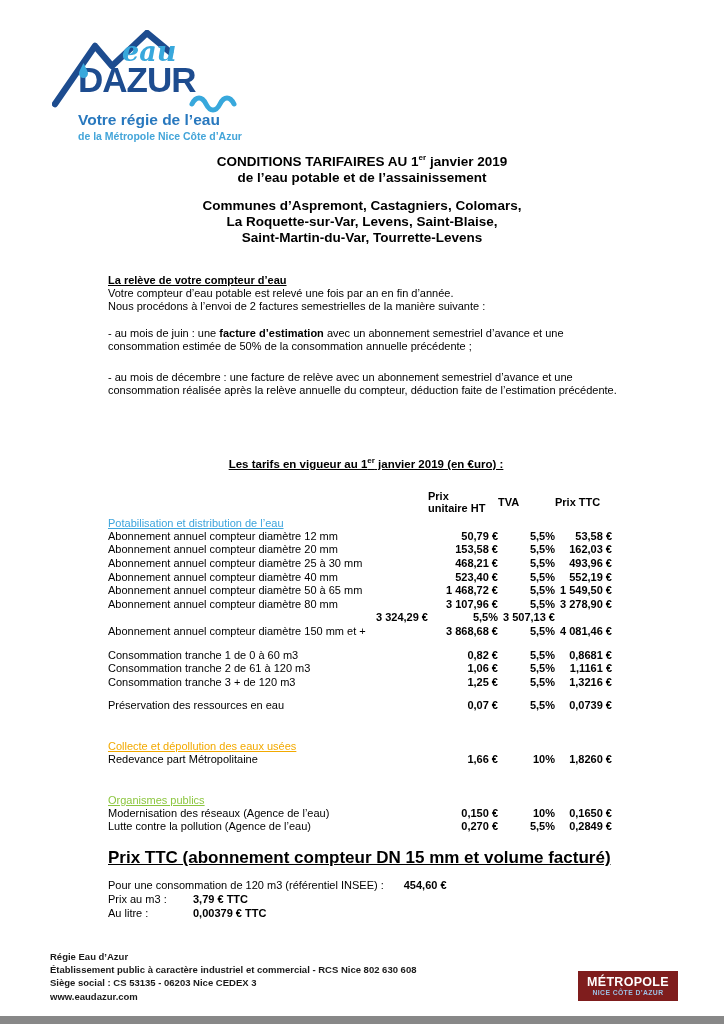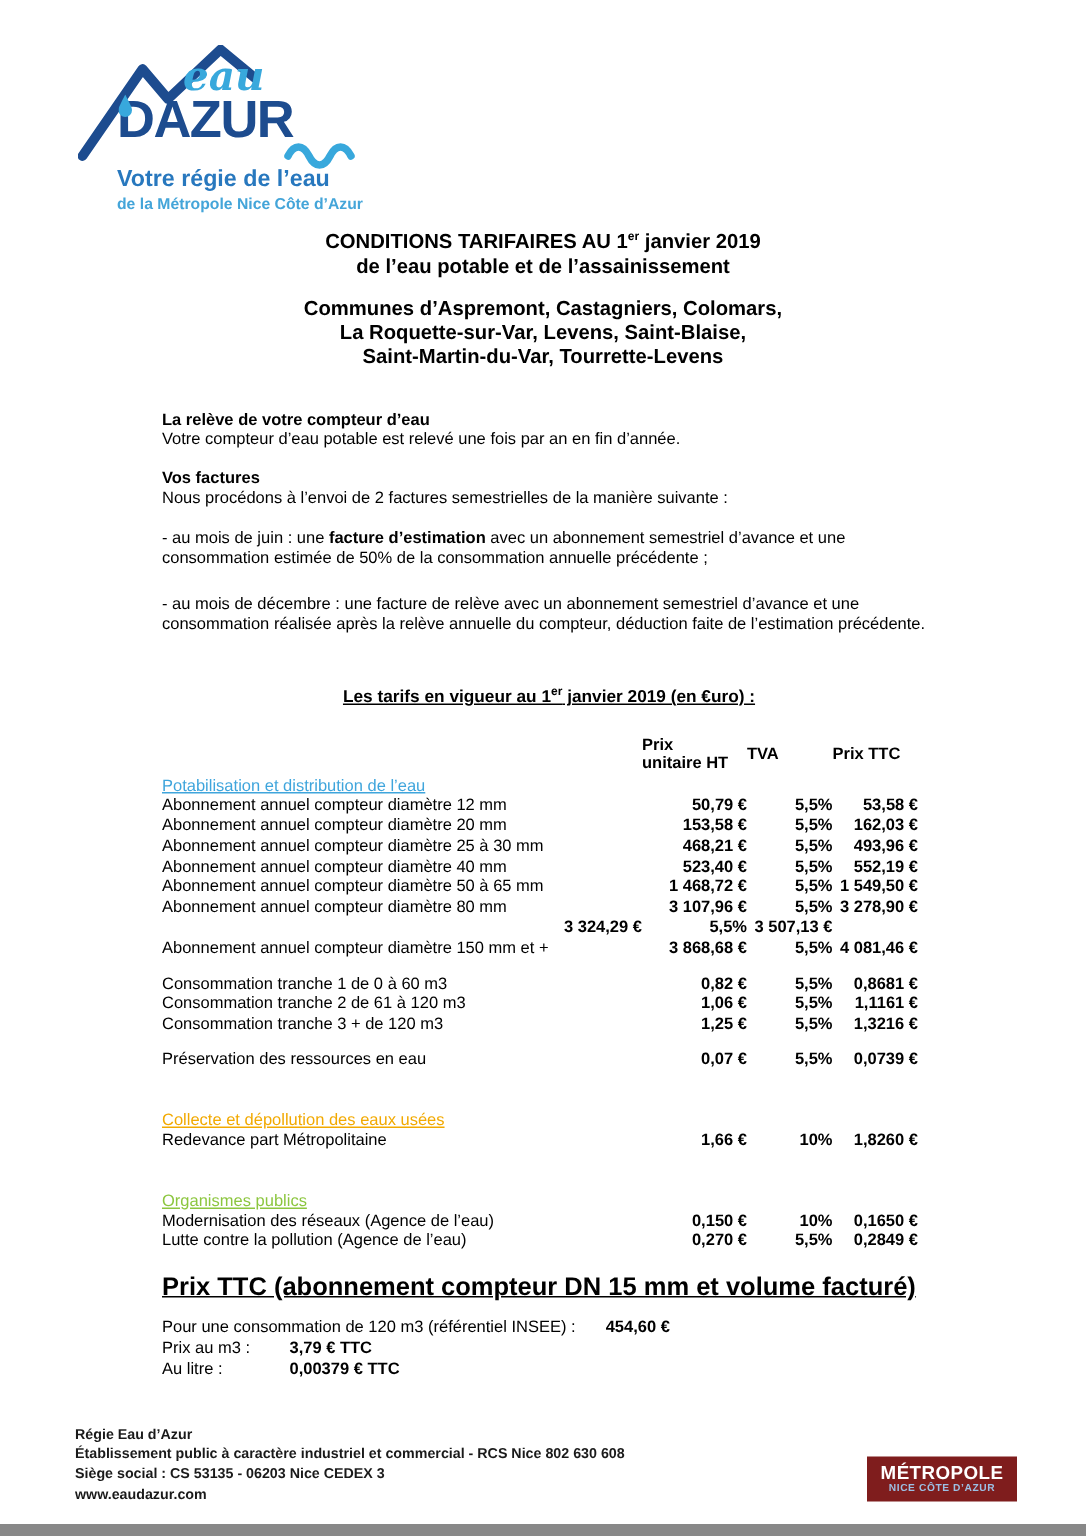--- a/index.html
+++ b/index.html
@@ -23,21 +23,21 @@
 
   
   .title-block { position:absolute; left:0; top:150px; width:724px; text-align:center;
                  font-weight:bold; font-size:13.5px; line-height:16px; }
   .communes { position:absolute; left:0; top:198px; width:724px; text-align:center;
               font-weight:bold; font-size:13.5px; line-height:16px; }
   sup { font-size:8px; vertical-align:super; }
 
   
   .bodytext { position:absolute; left:108px; top:274px; width:522px; font-size:11px; line-height:13px; }
-  .h-underline { font-weight:bold; }
+  .h-underline { font-weight:bold; text-decoration:underline; }
   .mt13 { margin-top:13px; }
   .mt14 { margin-top:14px; }
   .mt18 { margin-top:18px; }
 
   
   .tarifs { position:absolute; left:108px; top:450px; width:516px; font-size:11px; }
   .tarifs-heading { text-align:center; font-weight:bold; font-size:11.5px; margin-top:6px;
                     text-decoration:underline; }
   .thead { display:grid; grid-template-columns:320px 70px 57px 57px; align-items:center;
            margin-top:20px; margin-bottom:2px; font-weight:bold; line-height:12px; }
@@ -96,21 +96,20 @@
 
   <div class="communes">
     <div>Communes d’Aspremont, Castagniers, Colomars,</div>
     <div>La Roquette-sur-Var, Levens, Saint-Blaise,</div>
     <div>Saint-Martin-du-Var, Tourrette-Levens</div>
   </div>
 
   <div class="bodytext">
     <div class="h-underline">La relève de votre compteur d’eau</div>
     <div>Votre compteur d’eau potable est relevé une fois par an en fin d’année.</div>
-    <div class="h-underline mt13">Vos factures</div>
     <div>Nous procédons à l’envoi de 2 factures semestrielles de la manière suivante :</div>
     <div class="mt14"><span> - au mois de juin : une </span><b>facture d’estimation</b><span> avec un abonnement semestriel d’avance et une consommation estimée de 50% de la consommation annuelle précédente ;</span></div>
     <div class="mt18"> -  au mois de décembre : une facture de relève avec un abonnement semestriel d’avance et une consommation réalisée après la relève annuelle du compteur, déduction faite de l’estimation précédente.</div>
   </div>
 
   <div class="tarifs">
     <div class="tarifs-heading"><span>Les tarifs en vigueur au 1</span><sup>er</sup><span> janvier 2019 (en €uro) :</span></div>
     <div class="thead">
       <div></div>
       <div class="c">

